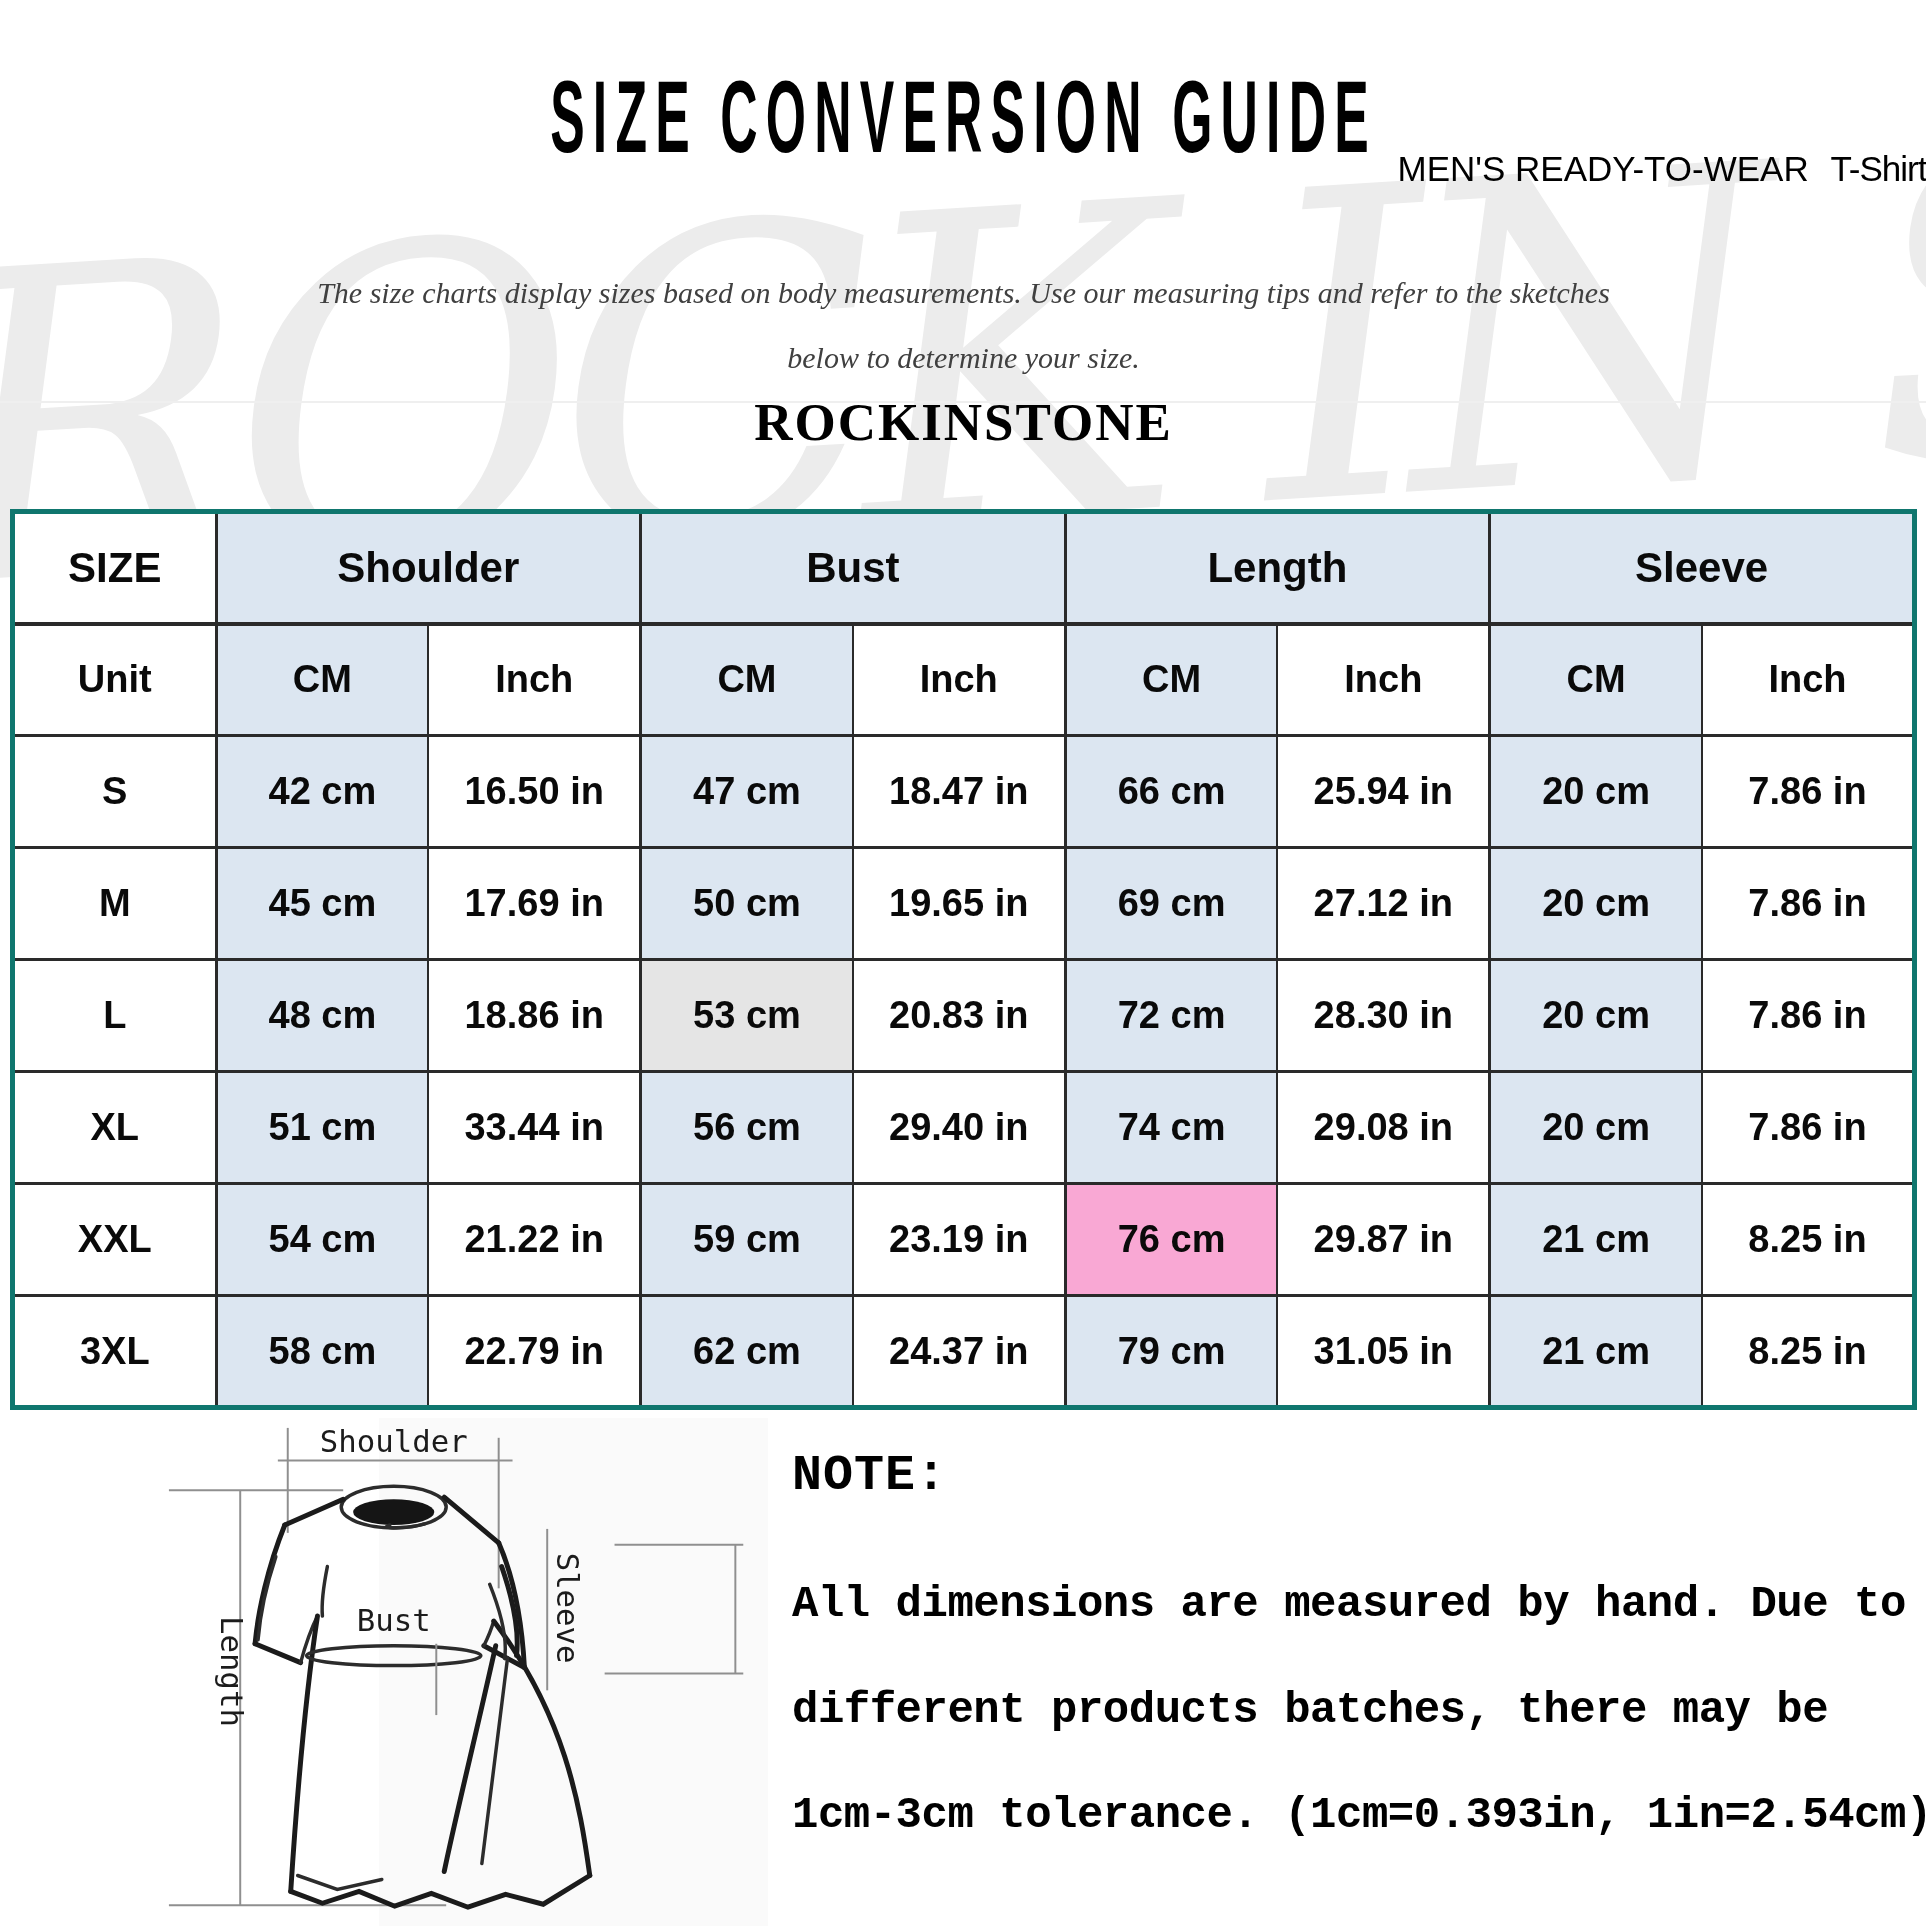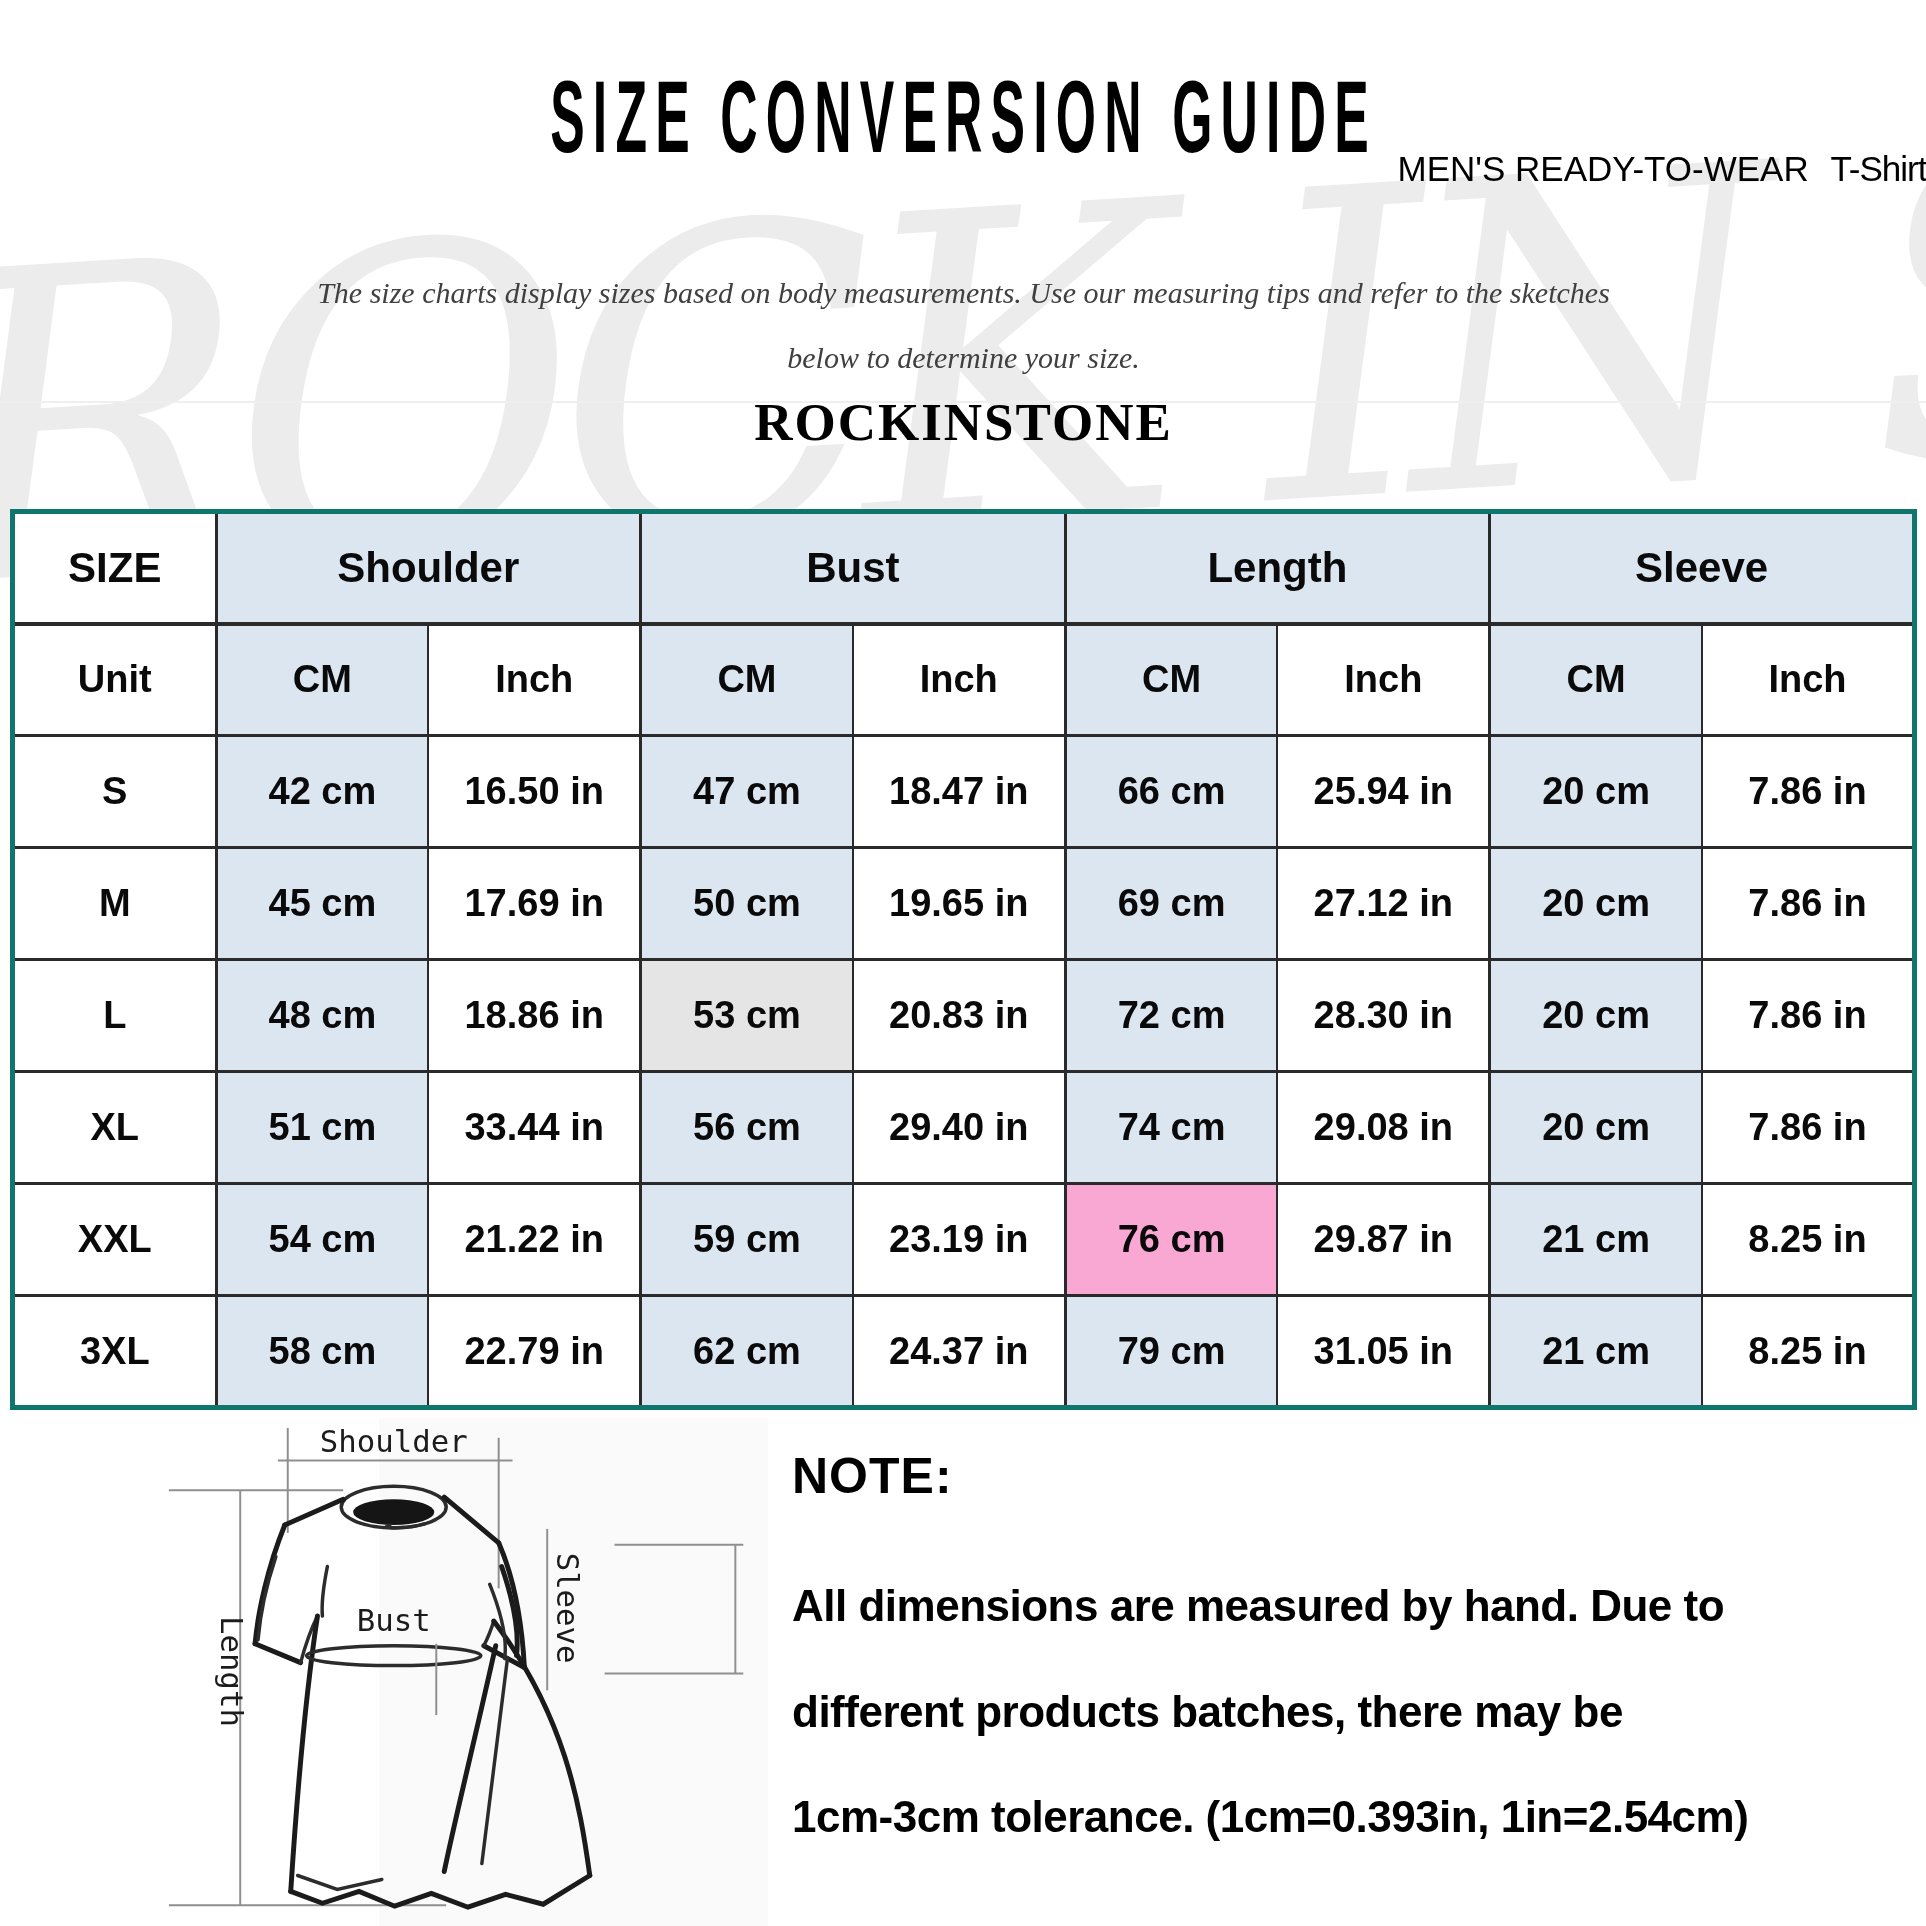--- a/index.html
+++ b/index.html
@@ -109,20 +109,21 @@
     position: absolute;
     top: 1418px; left: 149px;
     z-index: 2;
   }
   .note {
     position: absolute;
     top: 1447px; left: 792px;
     width: 1099px;
     z-index: 2;
     font-weight: 700;
+    font-family: Liberation Mono, monospace;
   }
   .note-head {
     font-size: 50px;
     letter-spacing: 1px;
     margin-bottom: 48px;
   }
   .note-line {
     font-size: 44px;
     letter-spacing: -0.5px;
     line-height: 2.4;

